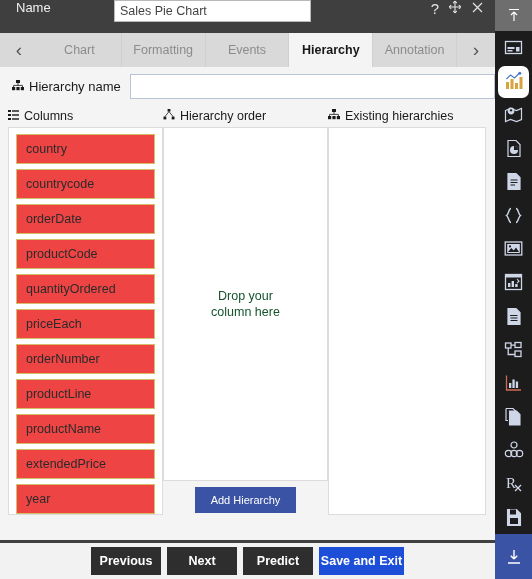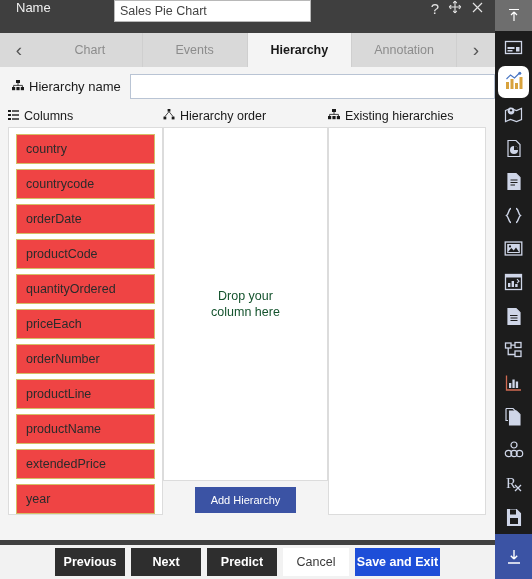--- a/index.html
+++ b/index.html
@@ -110,21 +110,21 @@
     font-size: 11px; font-family: "Liberation Sans", sans-serif;
     padding: 7px 16px; cursor: pointer;
   }
   .exist-box {
     background: #fff; border: 1px solid #dcdcdc; height: 388px;
   }
 
   
   #footer {
     position: absolute; left: 0; top: 540px; width: 495px; height: 39px;
-    background: #f2f2f2; border-top: 5px solid #404040;
+    background: #f2f2f2; border-top: 3px solid #404040;
     display: flex; align-items: center; justify-content: center; gap: 6px;
   }
   .fbtn {
     font-size: 12.5px; font-family: "Liberation Sans", sans-serif;
     border: none; padding: 7px 0; width: 70px; cursor: pointer;
   }
   .fbtn.dark  { background: #2e2e2e; color: #fff; font-weight: bold; }
   .fbtn.light { background: #fff; color: #3a3a3a; width: 66px; }
   .fbtn.amber { background: #1d4ed8; color: #fff; font-weight: bold; width: 85px; }
 </style>
@@ -153,20 +153,21 @@
             </g>
           </svg>
       </span>
     </div>
   </div>
 
   <div id="tabstrip">
     <div class="tab-arrow">‹</div>
     <div class="tabs">
       <div class="tab">Chart</div>
+      <div class="tab">Formatting</div>
       <div class="tab">Events</div>
       <div class="tab selected">Hierarchy</div>
       <div class="tab">Annotation</div>
     </div>
     <div class="tab-arrow">›</div>
   </div>
 
   <div id="content">
 
     <div id="hname-row">
@@ -268,21 +269,20 @@
         <div class="exist-box"></div>
       </div>
 
     </div>
   </div>
 
   <div id="footer">
     <button class="fbtn dark">Previous</button>
     <button class="fbtn dark">Next</button>
     <button class="fbtn dark">Predict</button>
-    <button class="fbtn light">Cancel</button>
     <button class="fbtn amber">Save and Exit</button>
   </div>
 
   <div id="rail">
 
     <div class="rail-top">
       <svg width="16" height="16" viewBox="0 0 16 16">
           <g stroke="#fff" stroke-width="1.2" fill="none">
         <path d="M3 2.5h10M8 14V5M8 5l-3 3M8 5l3 3"></path>
           </g>

